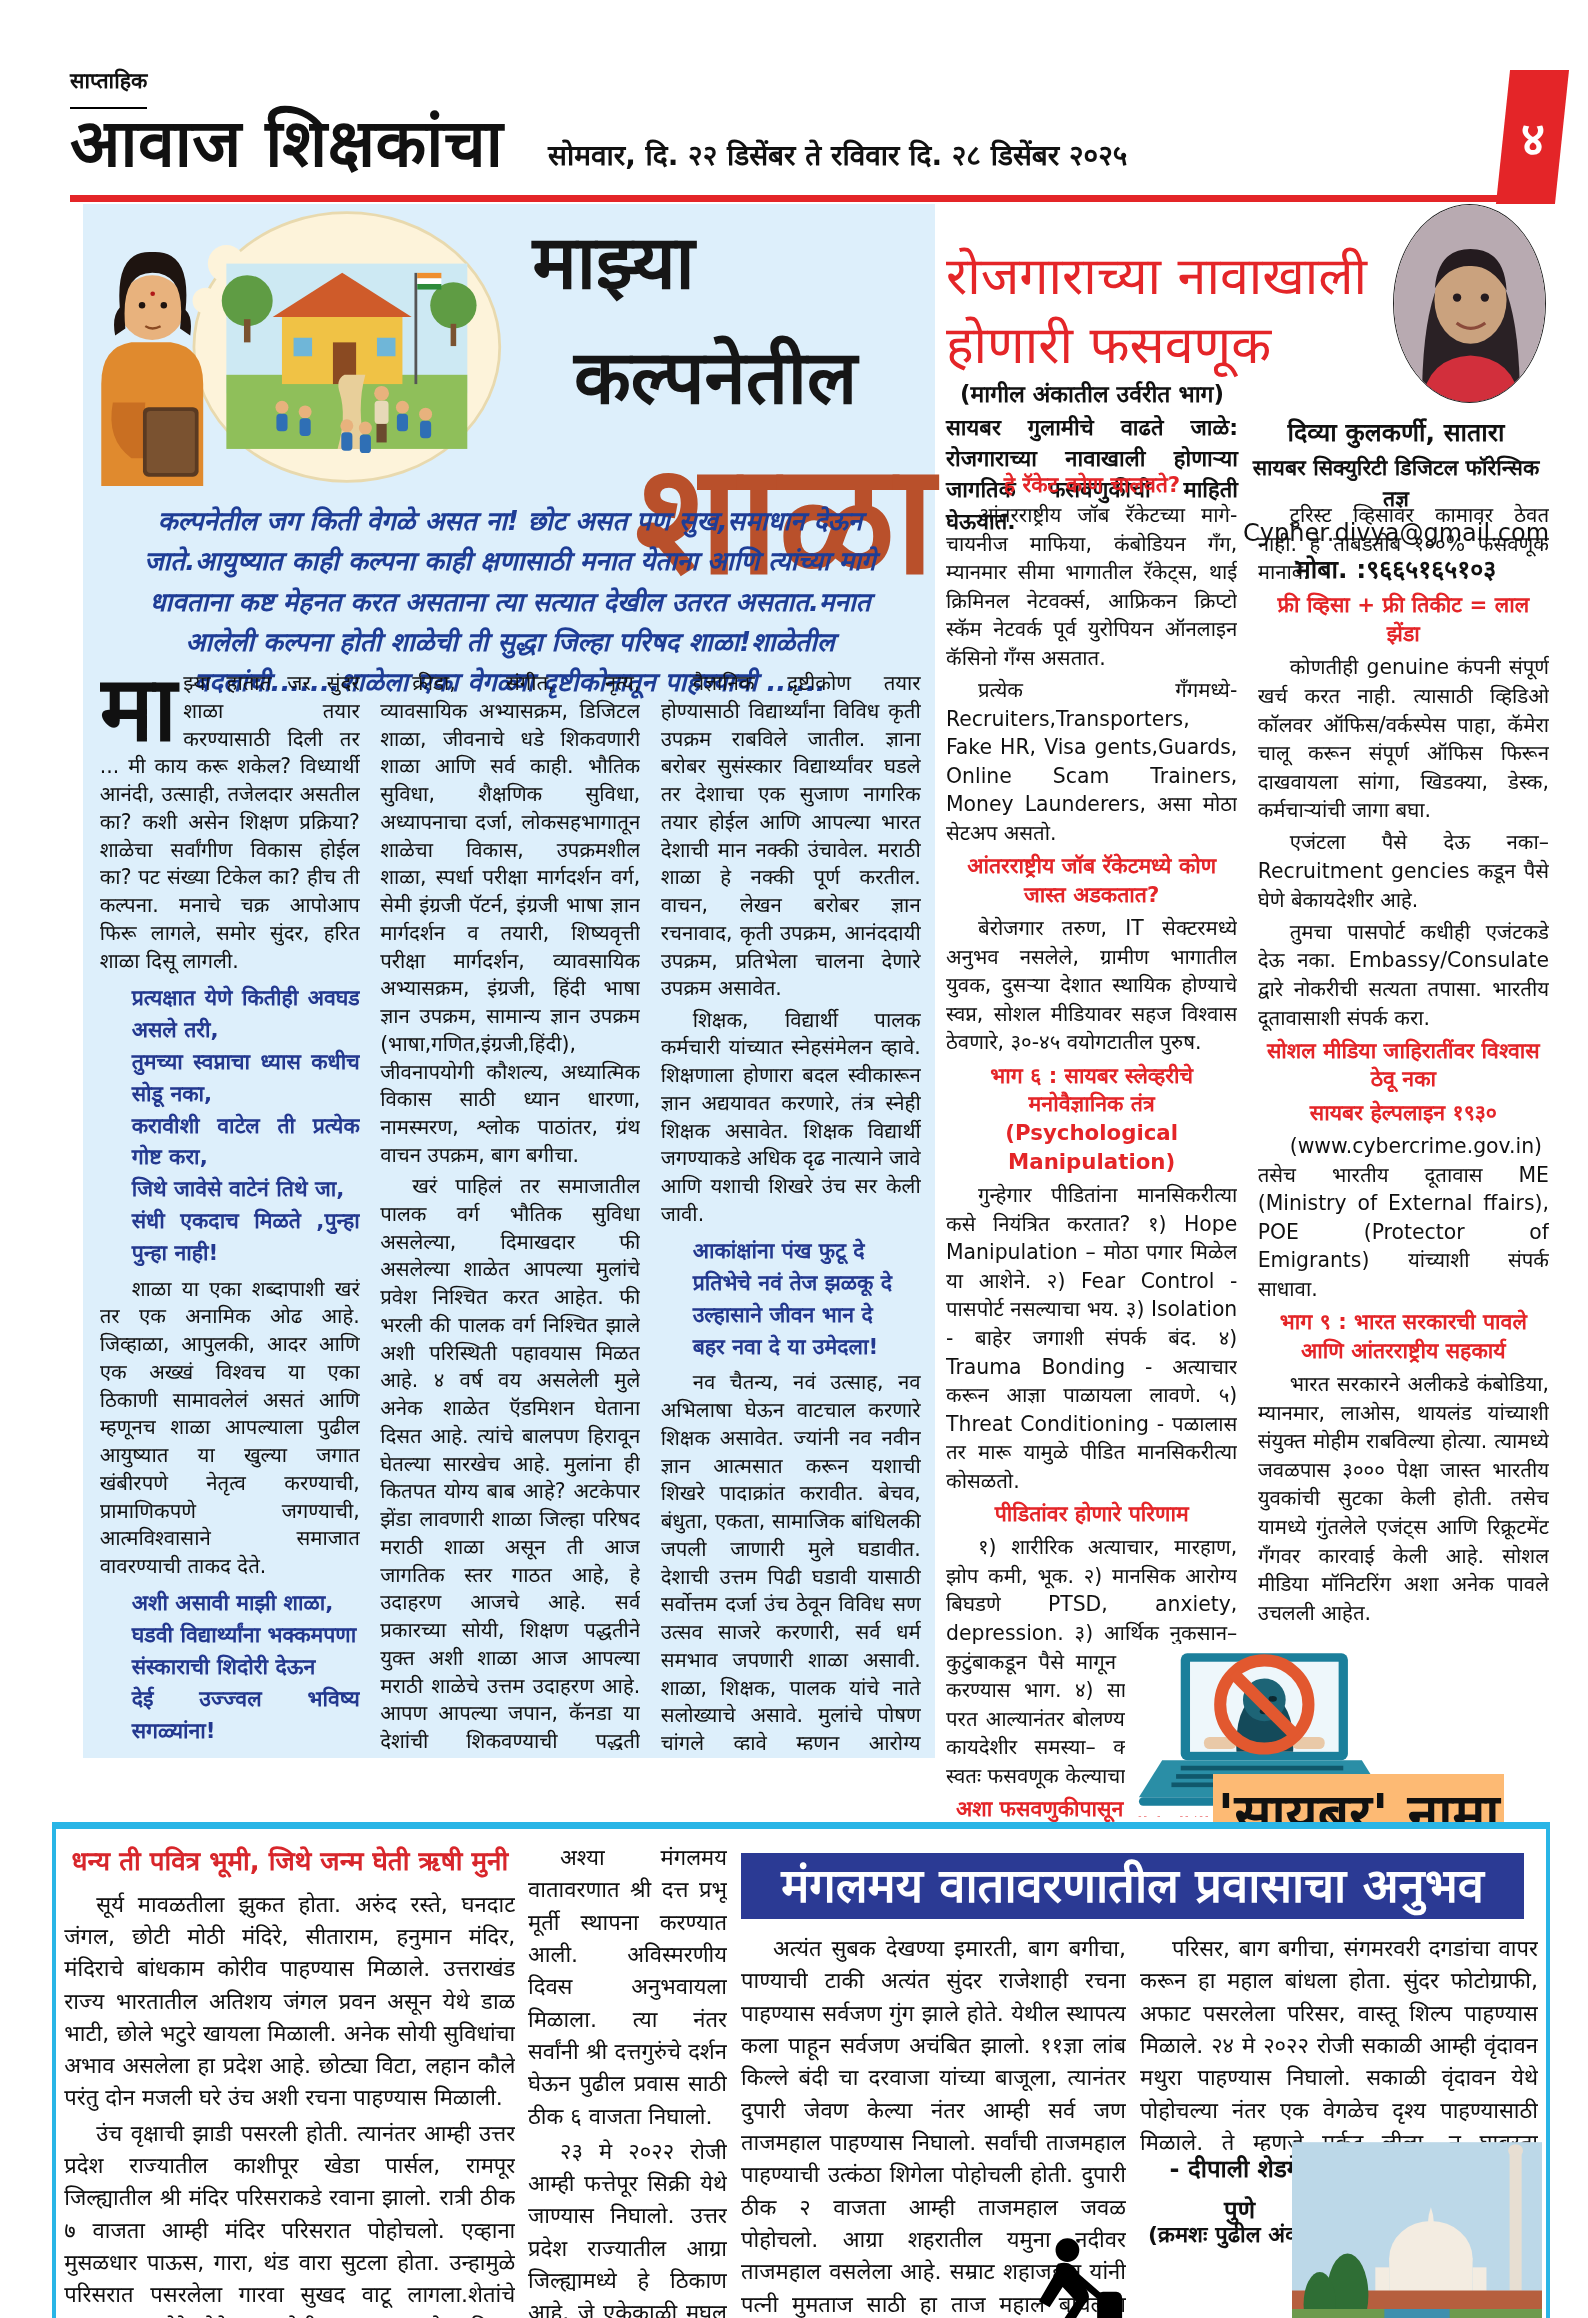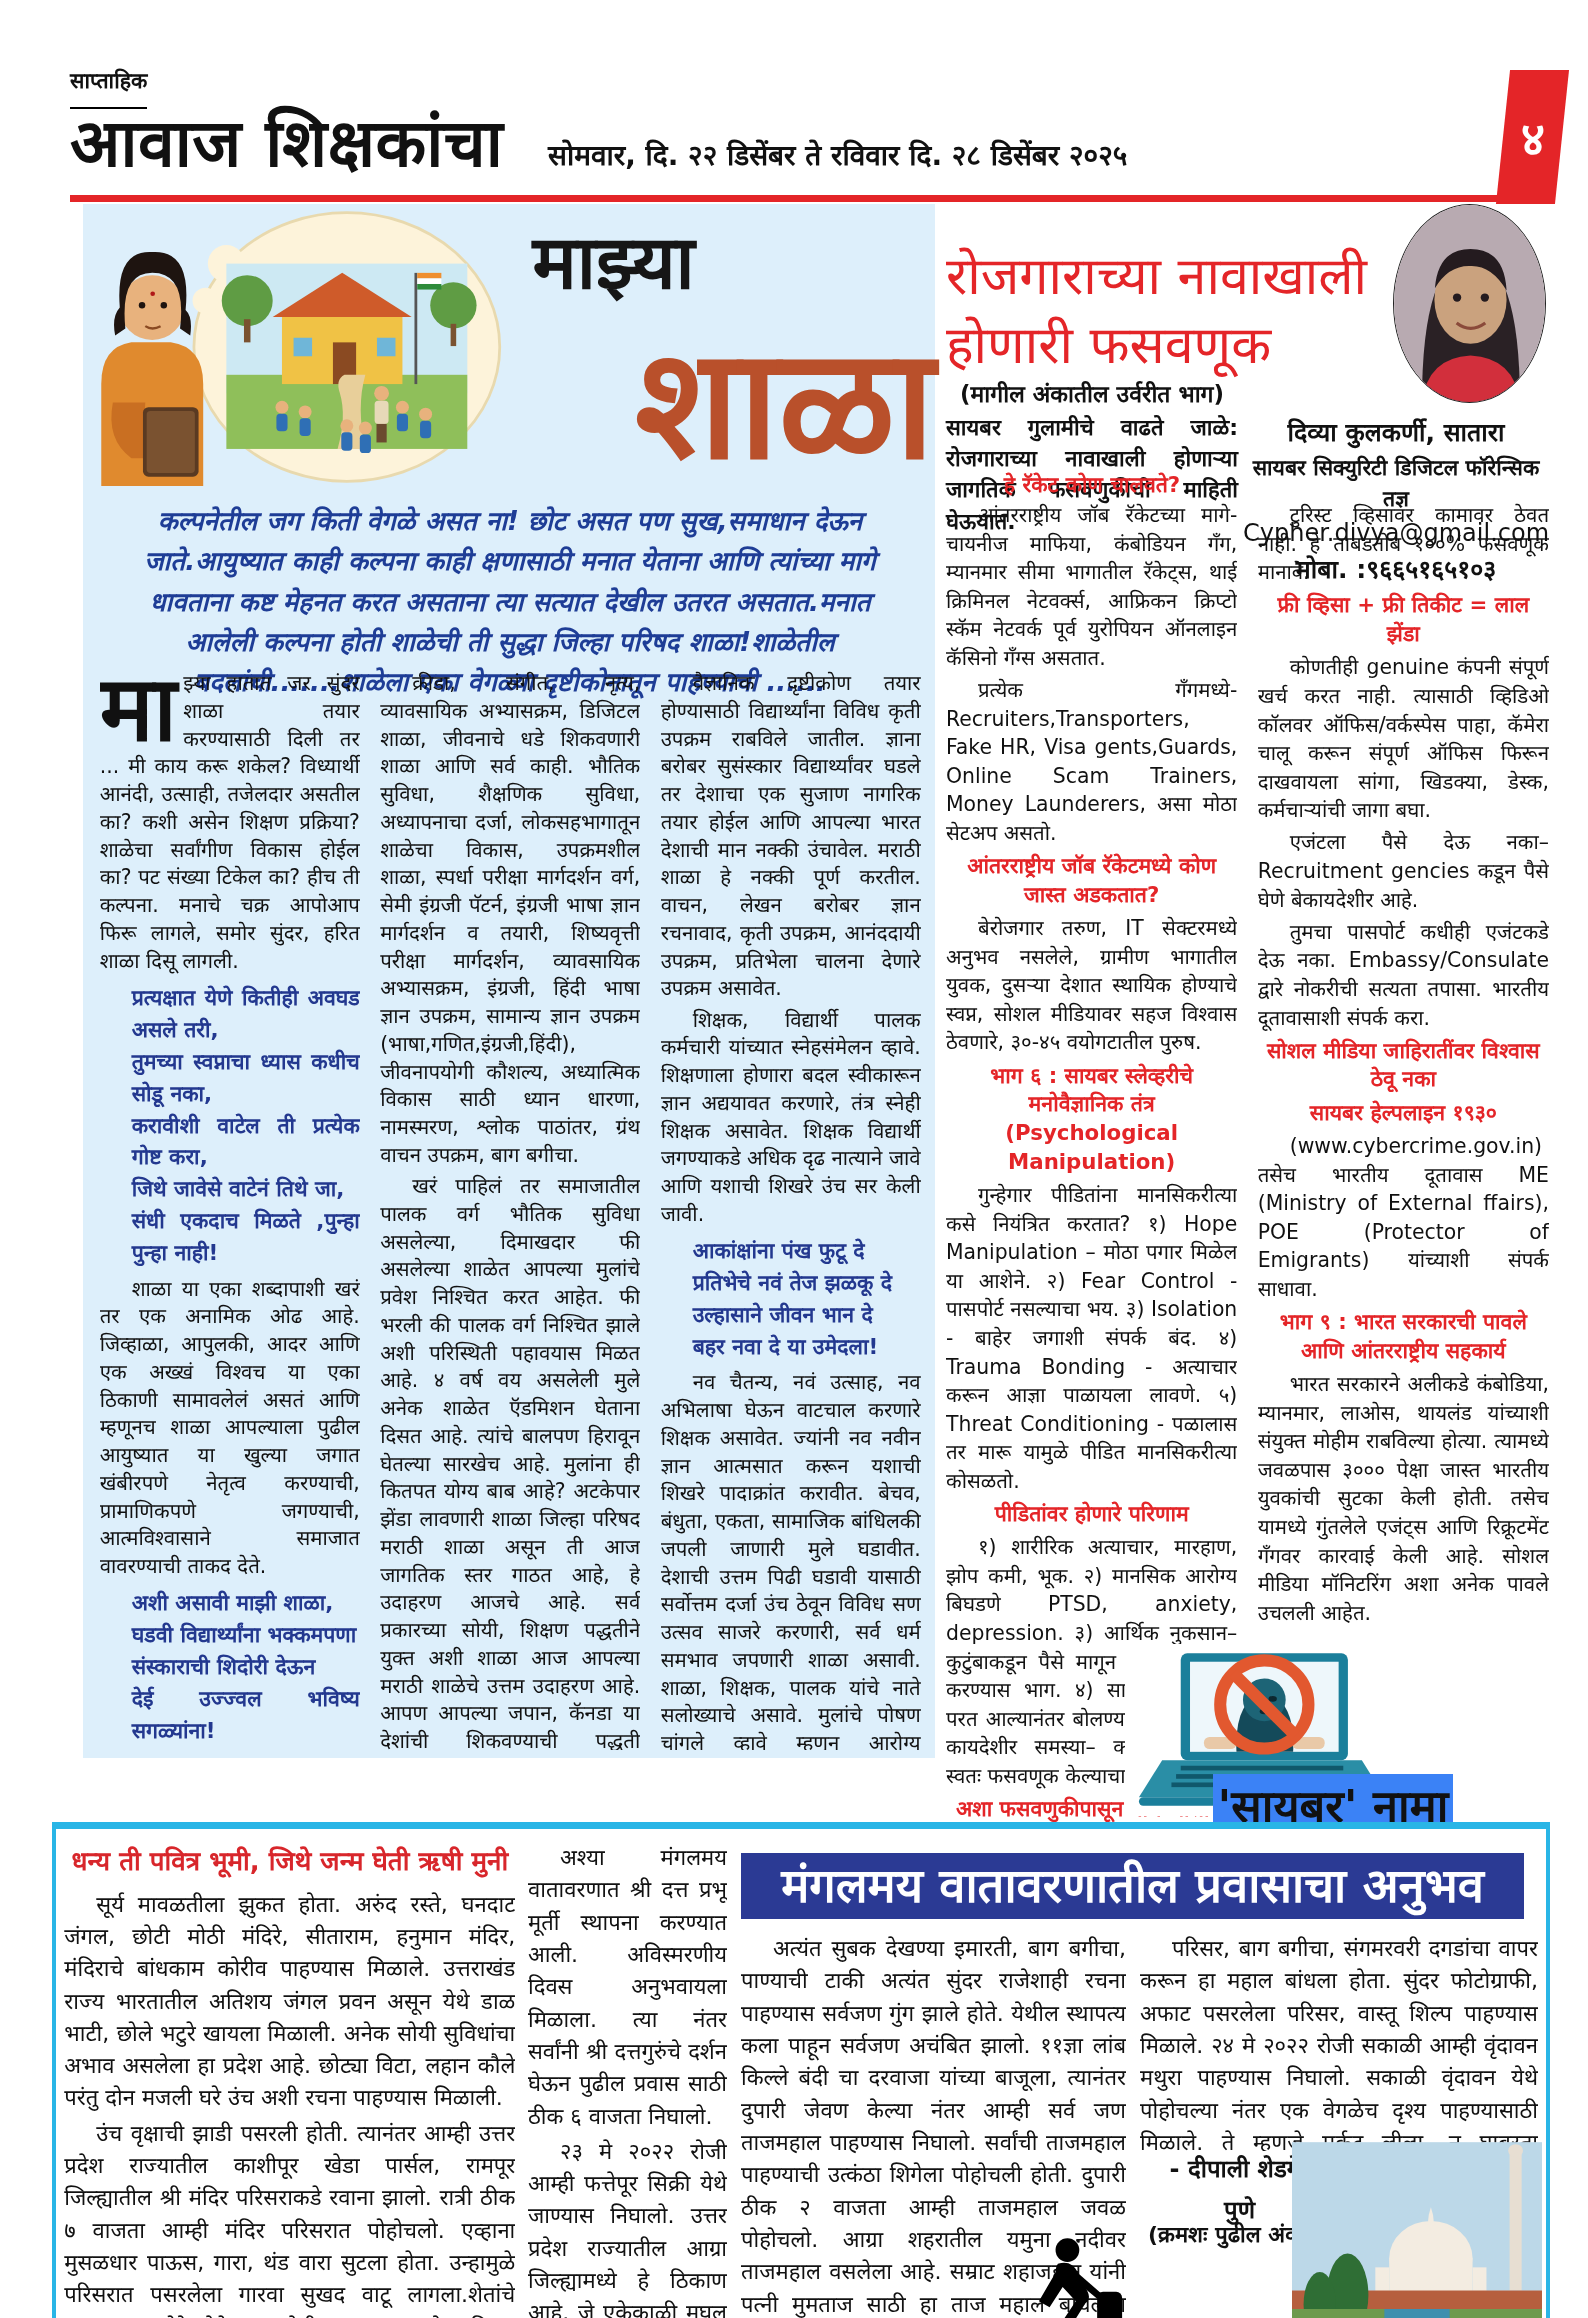--- a/index.html
+++ b/index.html
@@ -50,21 +50,21 @@
   .a-title { font-size:21.3px; font-weight:bold; }
   .a-email { font-size:24px; }
   .a-mob { font-size:25px; font-weight:bold; }
   .fraud-note { position:absolute; left:14px; top:173px; width:288px; font-size:23px; font-weight:bold; }
   .fraud-lede { position:absolute; left:0; top:208px; width:292px; font-weight:bold; font-size:22px; line-height:1.42; text-align:justify; }
   .fraud-sub1 { position:absolute; left:0; top:260px; width:292px; text-align:center; color:#e42528; font-weight:bold; font-size:23px; top:262px; }
   .fraud-cols { position:absolute; left:0; top:297px; width:603px; height:1322px; display:flex; gap:20.4px; }
   .frcol { flex:1; overflow:hidden; font-size:20.4px; line-height:1.4; text-align:justify; }
   .sub { color:#e42528; font-weight:bold; text-align:center; text-indent:0; margin:4.6px 0; font-size:21.3px; line-height:1.35; }
   .cyber-img { position:absolute; left:179px; top:1440px; width:274px; height:172px; background:#fff; }
-  .cyber-caption { position:absolute; left:267px; top:1570px; font-size:45px; font-weight:900; color:#111; background:#3b82f6; padding:0 4.6px; }
+  .cyber-caption { position:absolute; left:267px; top:1570px; font-size:55px; font-weight:900; color:#111; background:#fdba74; padding:0 4.6px; }
 
   
   .bottom {
     position:absolute; left:52px; top:1822px; width:1498px; height:624px;
     border-top:7.4px solid #29b5e6; border-left:4.2px solid #29b5e6; border-right:4.2px solid #29b5e6;
     background:#fff;
   }
   .b-left  { position:absolute; left:8.3px;  top:13px; width:451px; height:598px; overflow:hidden; font-size:22px; line-height:1.47; text-align:justify; }
   .b-left-head { color:#d8262b; font-weight:900; font-size:26px; text-align:center; margin-bottom:8.3px; text-indent:0; }
   .b-mid   { position:absolute; left:472px; top:13px; width:199px; height:598px; overflow:hidden; font-size:22px; line-height:1.47; text-align:justify; }
@@ -150,20 +150,21 @@
         <path d="M125 255 Q140 265 158 255" stroke="#8a4a22" stroke-width="5" fill="none"></path>
         <circle cx="141" cy="185" r="5" fill="#b01818"></circle>
         <path d="M55 420 Q40 500 95 540 L150 540 Q120 470 125 420 Z" fill="#c96f22"></path>
         <rect x="120" y="430" width="120" height="150" rx="12" fill="#5a3a22"></rect>
         <rect x="128" y="438" width="104" height="134" rx="8" fill="#7a5230"></rect>
       </g>
     </svg>
 
     <div class="f-title">
       <div class="f-t1">माझ्या</div>
+      <div class="f-t2">कल्पनेतील</div>
       <div class="f-t3">शाळा</div>
     </div>
 
     <div class="feature-intro">कल्पनेतील जग किती वेगळे असत ना! छोट असत पण सुख,समाधान देऊन जाते.आयुष्यात काही कल्पना काही क्षणासाठी मनात येताना आणि त्यांच्या मागे धावताना कष्ट मेहनत करत असताना त्या सत्यात देखील उतरत असतात.मनात आलेली कल्पना होती शाळेची ती सुद्धा जिल्हा परिषद शाळा!शाळेतील बदलांची.......शाळेला एका वेगळ्या दृष्टीकोनातून पाहण्याची ......</div>
 
     <div class="feature-body">
       <div class="fcol">
           <p class="para dropfirst"><span class="dropcap">मा</span>झ्या हातात जर सुंदर शाळा तयार करण्यासाठी दिली तर ... मी काय करू शकेल? विध्यार्थी आनंदी, उत्साही, तजेलदार असतील का? कशी असेन शिक्षण प्रक्रिया? शाळेचा सर्वांगीण विकास होईल का? पट संख्या टिकेल का? हीच ती कल्पना. मनाचे चक्र आपोआप फिरू लागले, समोर सुंदर, हरित शाळा दिसू लागली.</p>
           <div class="poem">
             <div>प्रत्यक्षात येणे कितीही अवघड असले तरी,</div>

